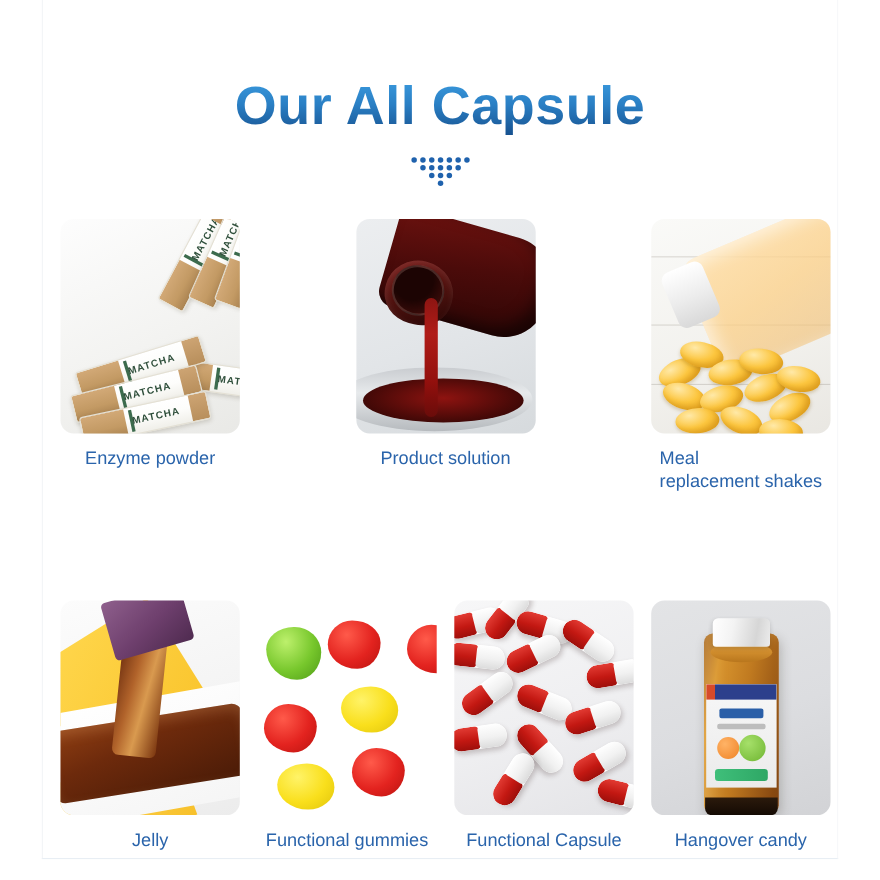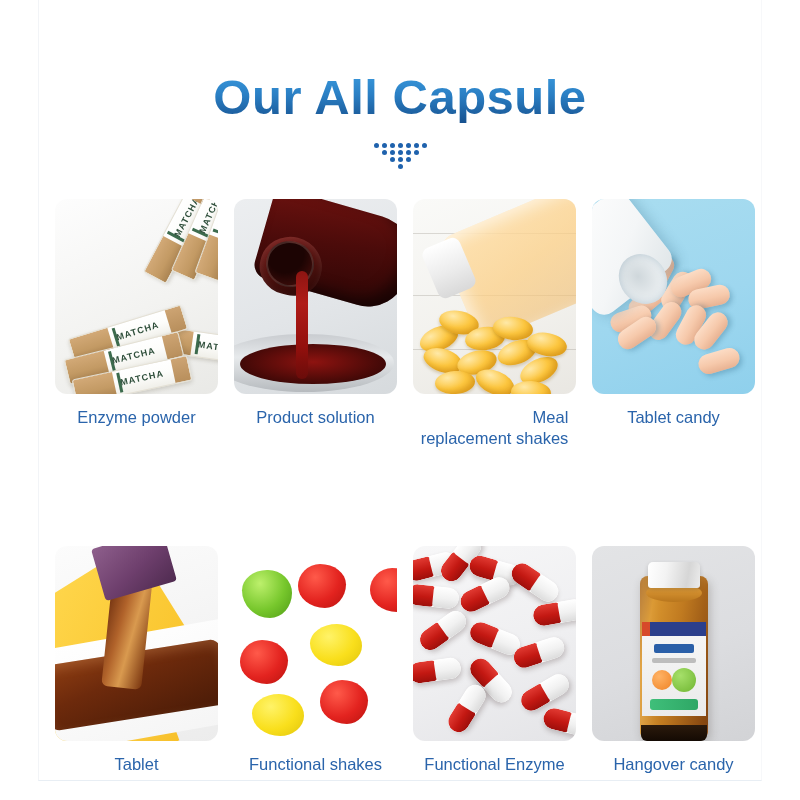--- a/index.html
+++ b/index.html
@@ -96,21 +96,21 @@
     border-radius: 12px;
     overflow: hidden;
     position: relative;
     background: #f4f4f4;
   }
 
   .card-label {
     margin-top: 13px;
     font-size: 16.5px;
     color: #2a64ab;
-    text-align: right;
+    text-align: left;
     line-height: 1.28;
     white-space: pre-line;
   }
 
   
   .art-powder { background: linear-gradient(155deg,#fdfdfd 0%,#f3f3f1 55%,#e9e9e6 100%); }
   .sachet {
     position: absolute;
     width: 118px; height: 26px;
     border-radius: 3px;
@@ -565,87 +565,69 @@
             <div class="softgel g8"></div>
           <div class="softgel g9"></div>
             <div class="softgel g10"></div>
           <div class="softgel g11"></div>
             <div class="softgel g12"></div>
         </div>
         <div class="card-label">Meal
 replacement shakes</div>
       </div>
 
-      <div class="card">
-        <div class="thumb art-tablet">
-          <div class="tablet t1"></div>
-            <div class="tablet t2"></div>
-          <div class="tablet t3"></div>
-            <div class="tablet t4"></div>
-          <div class="tablet t5"></div>
-            <div class="tablet t6"></div>
-          <div class="tablet t7"></div>
-            <div class="tablet t8"></div>
-          <div class="tablet t9"></div>
-            <div class="tablet t10"></div>
-          <div class="tablet t11"></div>
-          <div class="tbottle"></div>
-          <div class="tbottle-mouth"></div>
-        </div>
-        <div class="card-label">Tablet candy</div>
-      </div>
 
     </div>
 
     <div class="row row-2">
 
       <div class="card">
         <div class="thumb art-jelly">
           <div class="jelly-yellow"></div>
           <div class="jelly-yellow2"></div>
           <div class="jelly-plate"></div>
           <div class="jelly-slab"></div>
           <div class="jelly-stick"></div>
           <div class="jelly-pouch"></div>
         </div>
-        <div class="card-label">Tablet</div>
+        <div class="card-label">Jelly</div>
       </div>
 
       <div class="card">
         <div class="thumb art-gummies">
           <div class="gummy gummy-green  gm1"></div>
           <div class="gummy gummy-red    gm2"></div>
           <div class="gummy gummy-red    gm3"></div>
           <div class="gummy gummy-red    gm4"></div>
           <div class="gummy gummy-yellow gm5"></div>
           <div class="gummy gummy-yellow gm6"></div>
           <div class="gummy gummy-red    gm7"></div>
         </div>
-        <div class="card-label">Functional shakes</div>
+        <div class="card-label">Functional gummies</div>
       </div>
 
       <div class="card">
         <div class="thumb art-capsule">
           <div class="capsule c1"></div>
             <div class="capsule c2"></div>
           <div class="capsule c3"></div>
             <div class="capsule c4"></div>
           <div class="capsule c5"></div>
             <div class="capsule c6"></div>
           <div class="capsule c7"></div>
             <div class="capsule c8"></div>
           <div class="capsule c9"></div>
             <div class="capsule c10"></div>
           <div class="capsule c11"></div>
             <div class="capsule c12"></div>
           <div class="capsule c13"></div>
             <div class="capsule c14"></div>
           <div class="capsule c15"></div>
         </div>
-        <div class="card-label">Functional Enzyme</div>
+        <div class="card-label">Functional Capsule</div>
       </div>
 
       <div class="card">
         <div class="thumb art-drink">
           <div class="drink-body"></div>
           <div class="drink-shoulder"></div>
           <div class="drink-cap"></div>
           <div class="drink-label">
             <div class="dl-bar-blue"></div>
             <div class="dl-text"></div>

